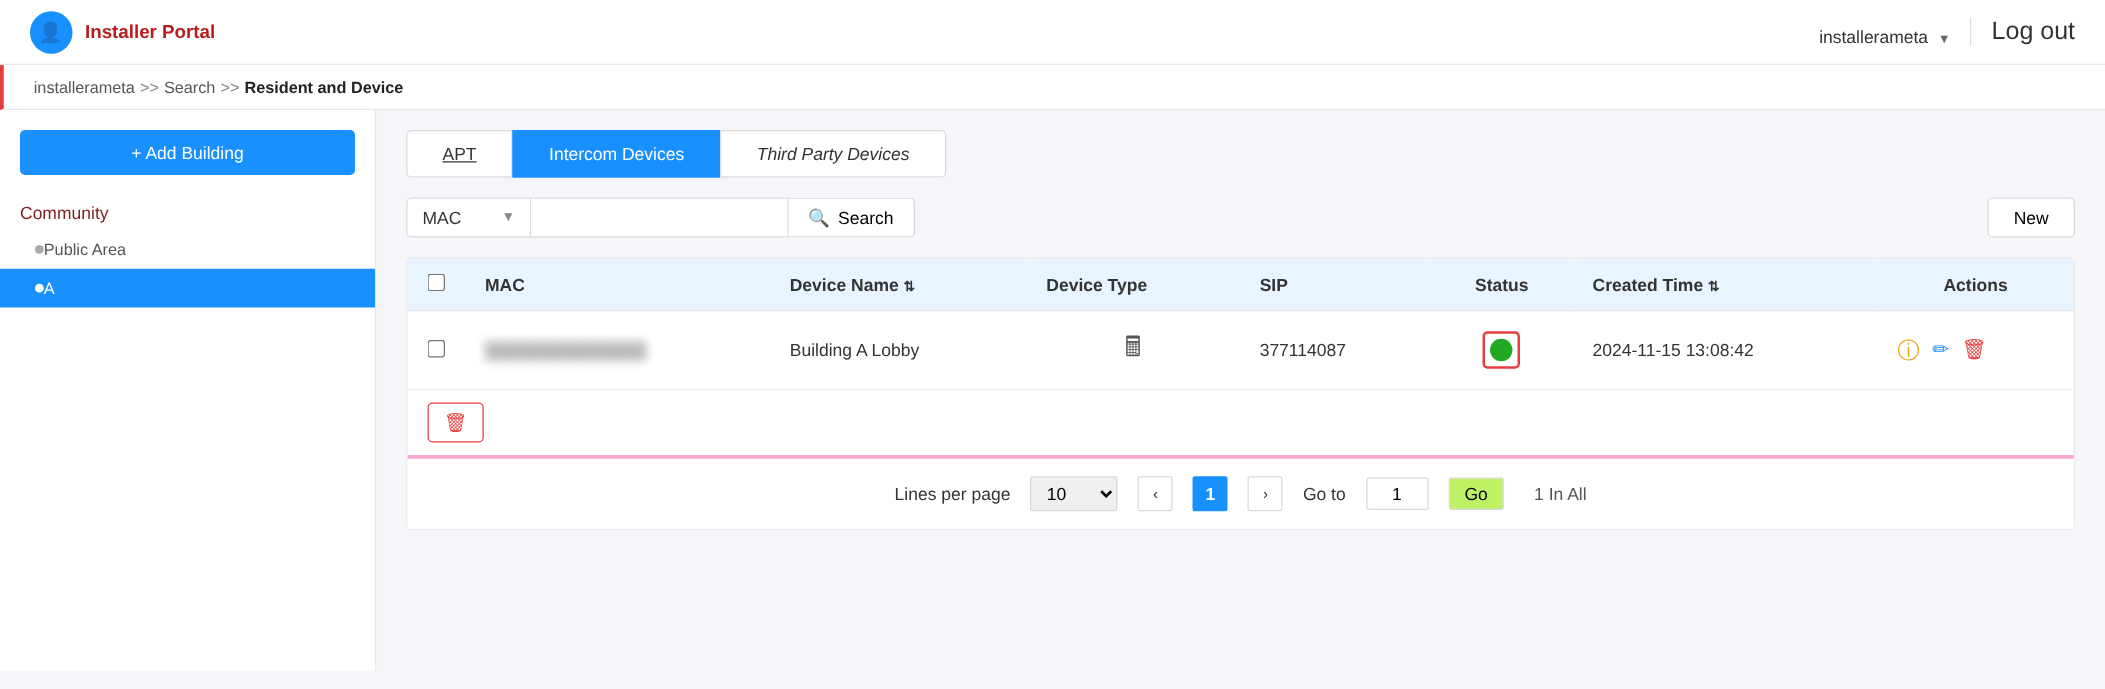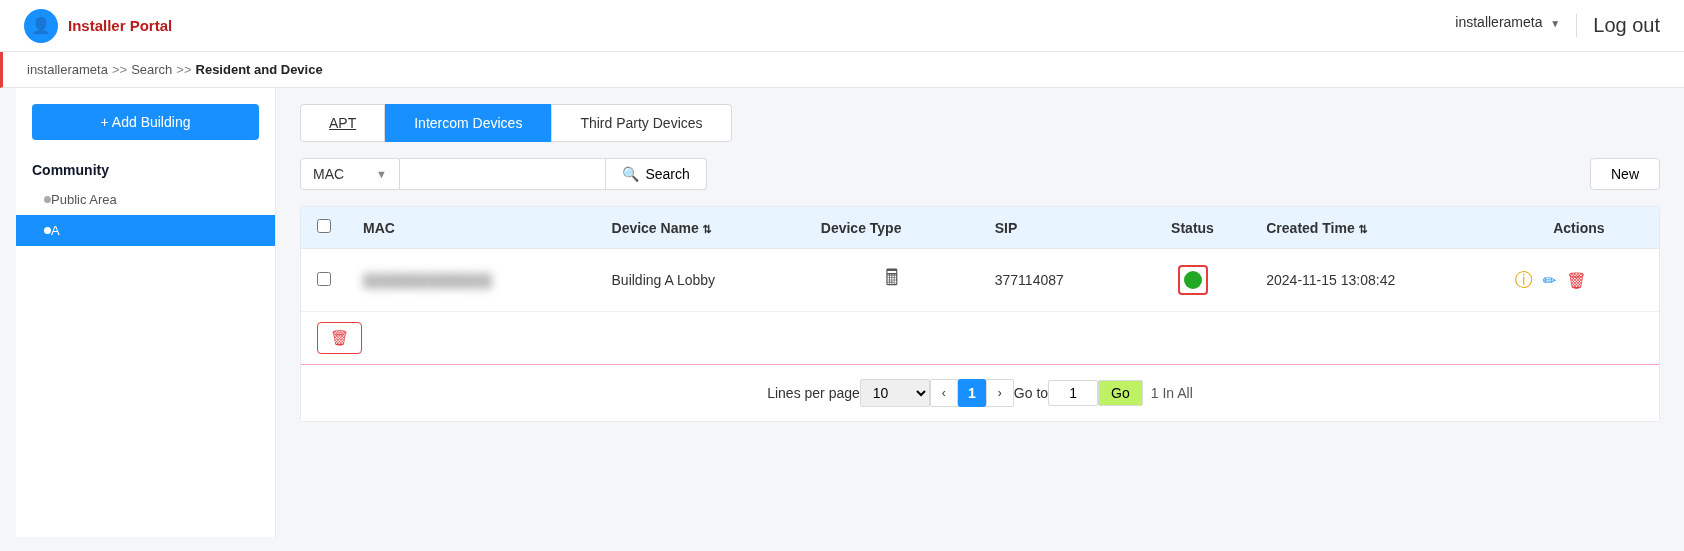--- a/index.html
+++ b/index.html
@@ -10,52 +10,51 @@
       display: flex; align-items: center; justify-content: space-between;
       background: #fff; padding: 10px 24px; border-bottom: 1px solid #e8e8e8;
       height: 52px;
     }
     .header-left { display: flex; align-items: center; gap: 10px; }
     .header-avatar {
       width: 34px; height: 34px; border-radius: 50%; background: #1890ff;
       display: flex; align-items: center; justify-content: center; color: #fff; font-size: 16px;
     }
     .header-title { font-weight: bold; font-size: 15px; color: #b91c1c; }
-    .header-right { display: flex; align-items: flex-start; gap: 16px; }
+    .header-right { display: flex; align-items: flex-end; gap: 16px; }
     .header-user { color: #333; font-size: 14px; cursor: pointer; }
     .header-user .caret { font-size: 10px; margin-left: 4px; color: #666; }
     .header-logout { color: #333; font-size: 20px; cursor: pointer; border-left: 1px solid #ddd; padding-left: 16px; }
 
     
     .breadcrumb {
       background: #fff; padding: 10px 24px; border-bottom: 1px solid #e8e8e8;
       border-left: 3px solid #e53e3e; display: flex; align-items: center; gap: 4px;
       font-size: 13px;
     }
     .breadcrumb span { color: #555; }
     .breadcrumb .bold { font-weight: bold; color: #222; }
     .breadcrumb .sep { color: #888; }
 
     
     .main-layout { display: flex; min-height: calc(100vh - 102px); }
 
     
     .sidebar {
-      width: 260px; background: #fff; border-right: 1px solid #e8e8e8;
+      width: 301px; background: #fff; border-right: 1px solid #e8e8e8;
       padding: 16px 0;
-      margin-left: 16px;
     }
     .add-building-btn {
       margin: 0 16px 16px 16px; background: #1890ff; color: #fff;
       border: none; border-radius: 4px; padding: 10px 20px; font-size: 14px;
       cursor: pointer; width: calc(100% - 32px); text-align: center;
       display: flex; align-items: center; justify-content: center; gap: 6px;
     }
     .sidebar-section-title {
-      padding: 6px 16px; font-size: 14px; color: #0f172a; font-weight: bold;
+      padding: 6px 16px; font-size: 14px; color: #7f1d1d; font-weight: normal;
     }
     .sidebar-item {
       padding: 8px 16px 8px 28px; font-size: 13px; color: #555; cursor: pointer;
       display: flex; align-items: center; gap: 0;
     }
     .sidebar-item .dot { width: 7px; height: 7px; border-radius: 50%; background: #aaa; display: inline-block; }
     .sidebar-item.active {
       background: #1890ff; color: #fff; border-radius: 0;
     }
     .sidebar-item.active .dot { background: #fff; }
@@ -63,21 +62,21 @@
     
     .content { flex: 1; padding: 16px 24px; }
 
     
     .tabs { display: flex; gap: 0; margin-bottom: 16px; }
     .tab-btn {
       padding: 10px 28px; border: 1px solid #d9d9d9; background: #fff;
       cursor: pointer; font-size: 14px; color: #333;
     }
     .tab-btn:first-child { border-radius: 4px 0 0 4px; text-decoration: underline; }
-    .tab-btn:last-child { border-radius: 0 4px 4px 0; }
+    .tab-btn:last-child { border-radius: 0 4px 4px 0; font-style: italic; }
     .tab-btn.active { background: #1890ff; color: #fff; border-color: #1890ff; }
 
     
     .toolbar { display: flex; align-items: center; justify-content: space-between; margin-bottom: 16px; }
     .toolbar-left { display: flex; align-items: center; gap: 0; }
     .filter-select {
       border: 1px solid #d9d9d9; background: #fff; padding: 7px 12px;
       border-radius: 4px 0 0 4px; font-size: 14px; cursor: pointer;
       min-width: 100px; display: flex; align-items: center; justify-content: space-between;
     }
@@ -131,21 +130,21 @@
     
     .bulk-delete-row { padding: 10px 16px; }
     .bulk-delete-btn {
       border: 1px solid #e53e3e; background: #fff; color: #e53e3e;
       padding: 6px 12px; border-radius: 4px; cursor: pointer; font-size: 15px;
     }
 
     
     .pagination {
       display: flex; align-items: center; justify-content: center;
-      padding: 14px; gap: 0; font-size: 14px; border-top: 1px solid #f9a8d4;
+      padding: 14px; gap: 16px; font-size: 14px; border-top: 3px solid #f9a8d4;
       background: #fff;
     }
     .page-nav {
       border: 1px solid #d9d9d9; background: #fff; width: 28px; height: 28px;
       display: flex; align-items: center; justify-content: center; cursor: pointer;
       border-radius: 2px; font-size: 12px;
     }
     .page-num {
       background: #1890ff; color: #fff; width: 28px; height: 28px;
       display: flex; align-items: center; justify-content: center;

